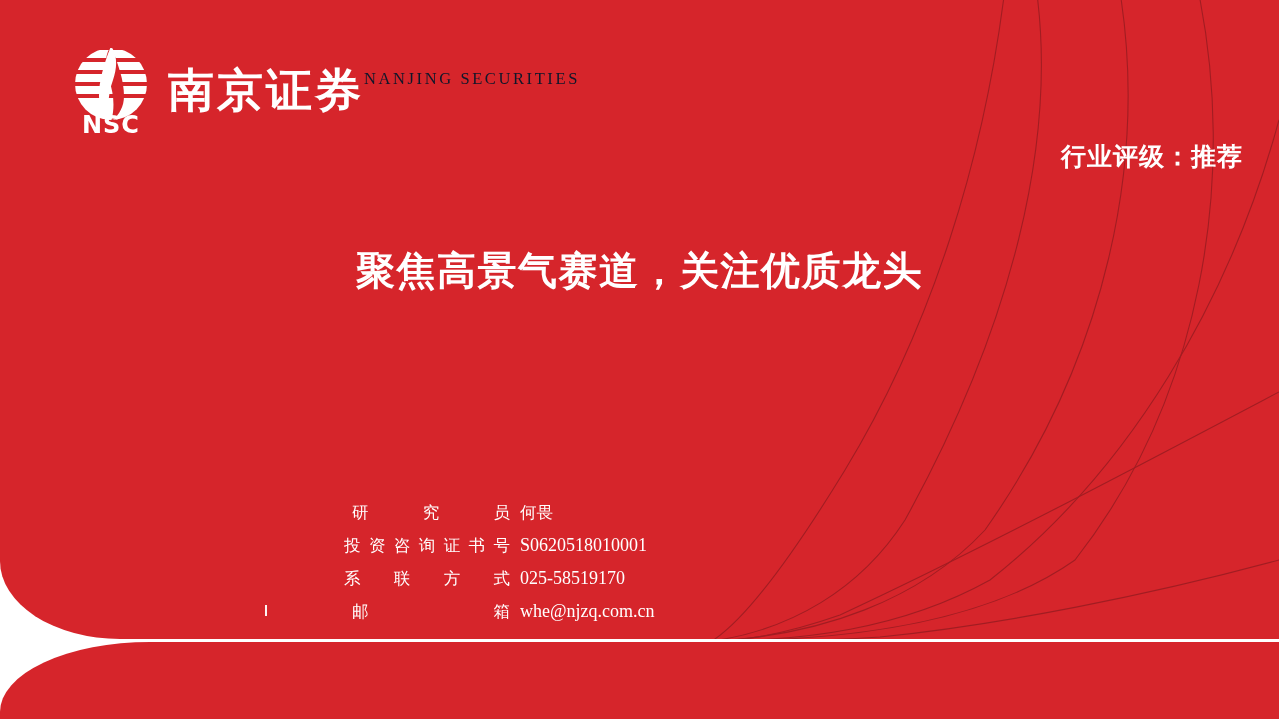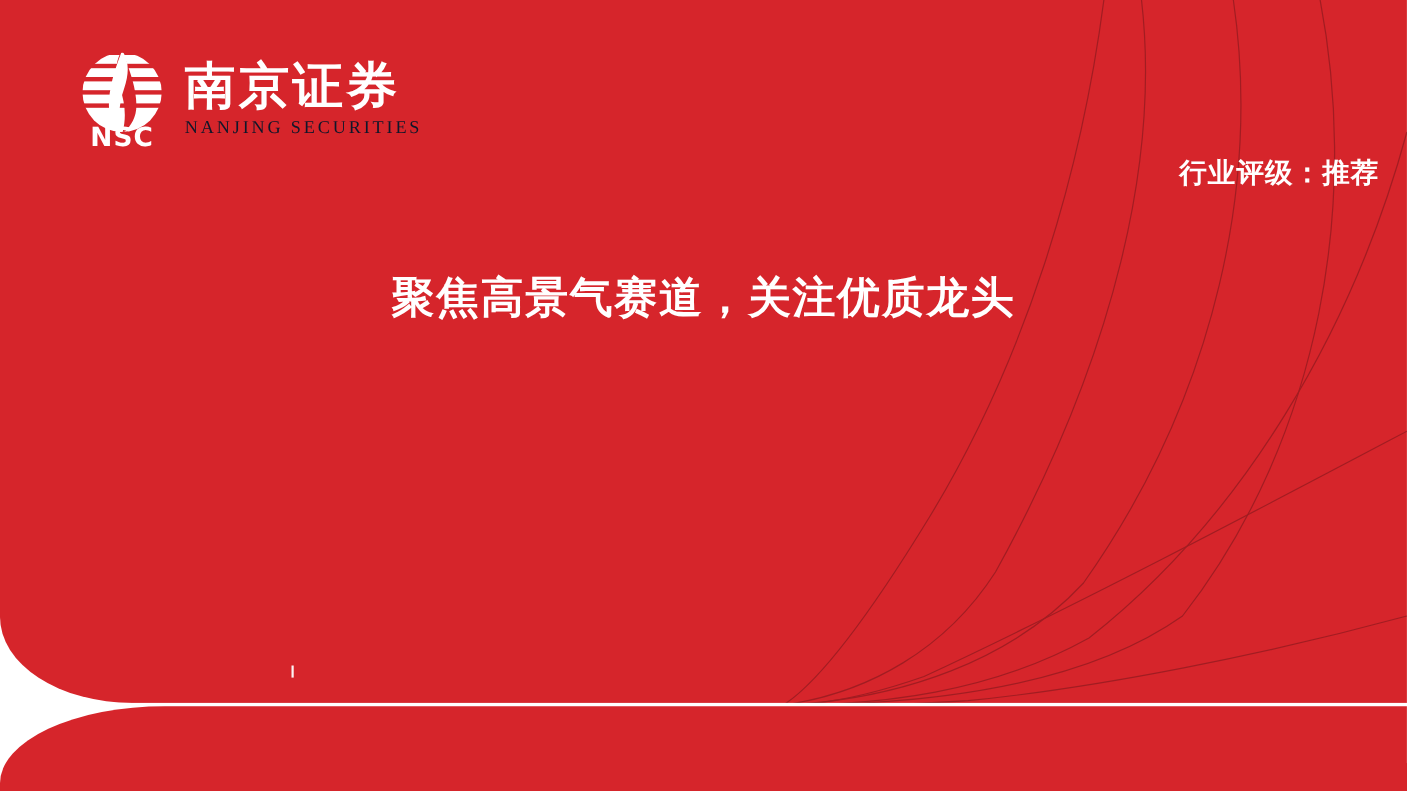--- a/index.html
+++ b/index.html
@@ -73,21 +73,21 @@
     align-items: center;
   }
   .logo-mark {
     width: 86px;
     height: 88px;
     flex: none;
   }
   .logo-words {
     margin-left: 14px;
     display: flex;
-    flex-direction: column;
+    flex-direction: row;
     justify-content: center;
   }
   .logo-cn {
     font-family: "DejaVu Sans", "Liberation Sans", sans-serif;
     font-size: 46px;
     font-weight: 700;
     color: #ffffff;
     letter-spacing: 3px;
     line-height: 1.05;
     white-space: nowrap;
@@ -97,21 +97,21 @@
     font-family: "Liberation Serif", "DejaVu Serif", serif;
     font-size: 16.5px;
     color: #0f172a;
     letter-spacing: 2.6px;
     white-space: nowrap;
   }
 
   
   .rating {
     position: absolute;
-    right: 25px;
+    right: 36px;
     top: 140px;
     font-size: 25px;
     font-weight: 700;
     color: #ffffff;
     letter-spacing: 1px;
     white-space: nowrap;
   }
 
   
   .title {
@@ -217,20 +217,43 @@
       <div class="logo-words">
         <div class="logo-cn">南京证券</div>
         <div class="logo-en">NANJING SECURITIES</div>
       </div>
     </div>
 
     <div class="rating">行业评级：推荐</div>
 
     <div class="title">聚焦高景气赛道，关注优质龙头</div>
 
+    <div class="contact">
+
+      <div class="contact-row">
+        <span class="c-label">研究员</span>
+        <span class="c-value cn">何畏</span>
+      </div>
+
+      <div class="contact-row">
+        <span class="c-label wide">投资咨询证书号</span>
+        <span class="c-value">S0620518010001</span>
+      </div>
+
+      <div class="contact-row">
+        <span class="c-label wide">系联方式</span>
+        <span class="c-value">025-58519170</span>
+      </div>
+
+      <div class="contact-row">
+        <span class="c-label">邮箱</span>
+        <span class="c-value">whe@njzq.com.cn</span>
+      </div>
+
+    </div>
 
     <div class="caret"></div>
 
   </div>
 
   <div class="divider"></div>
 
   <div class="bottom-bar"></div>
 
 </div>

